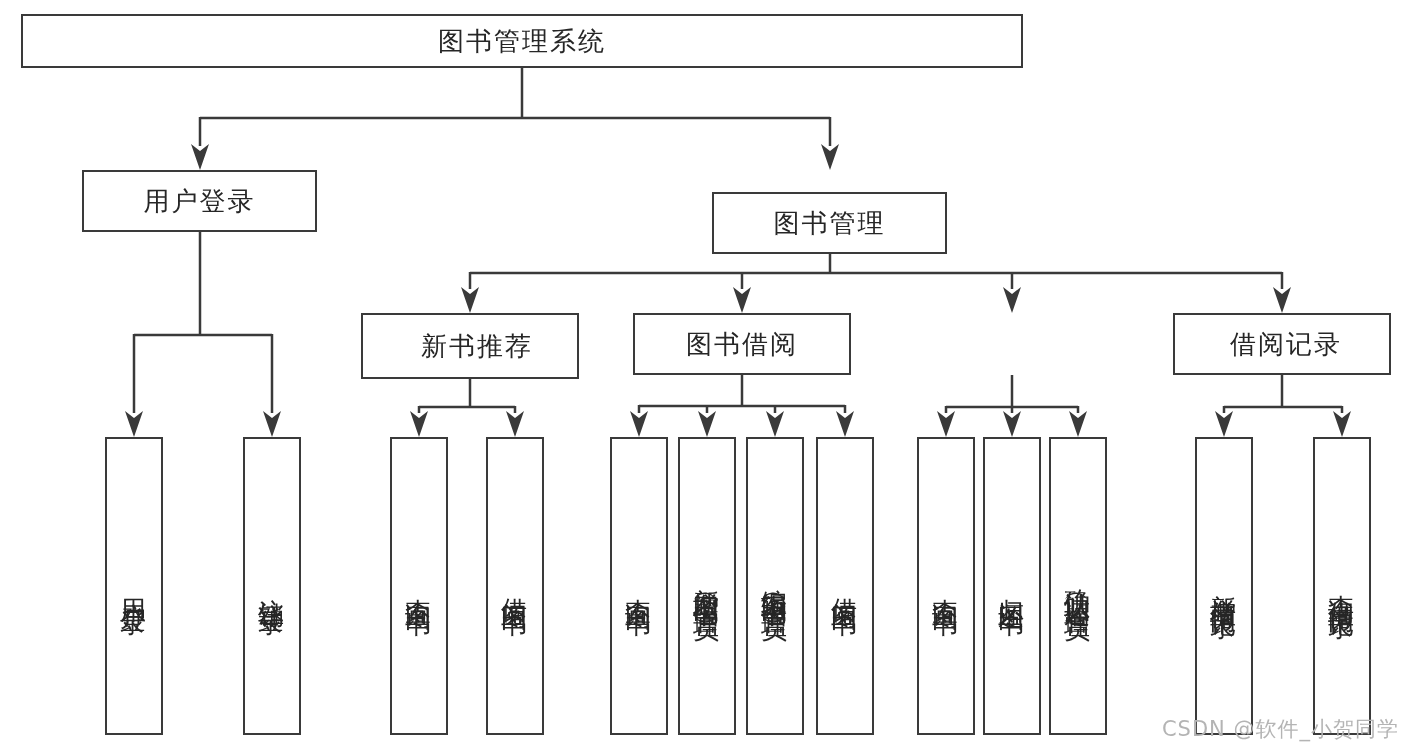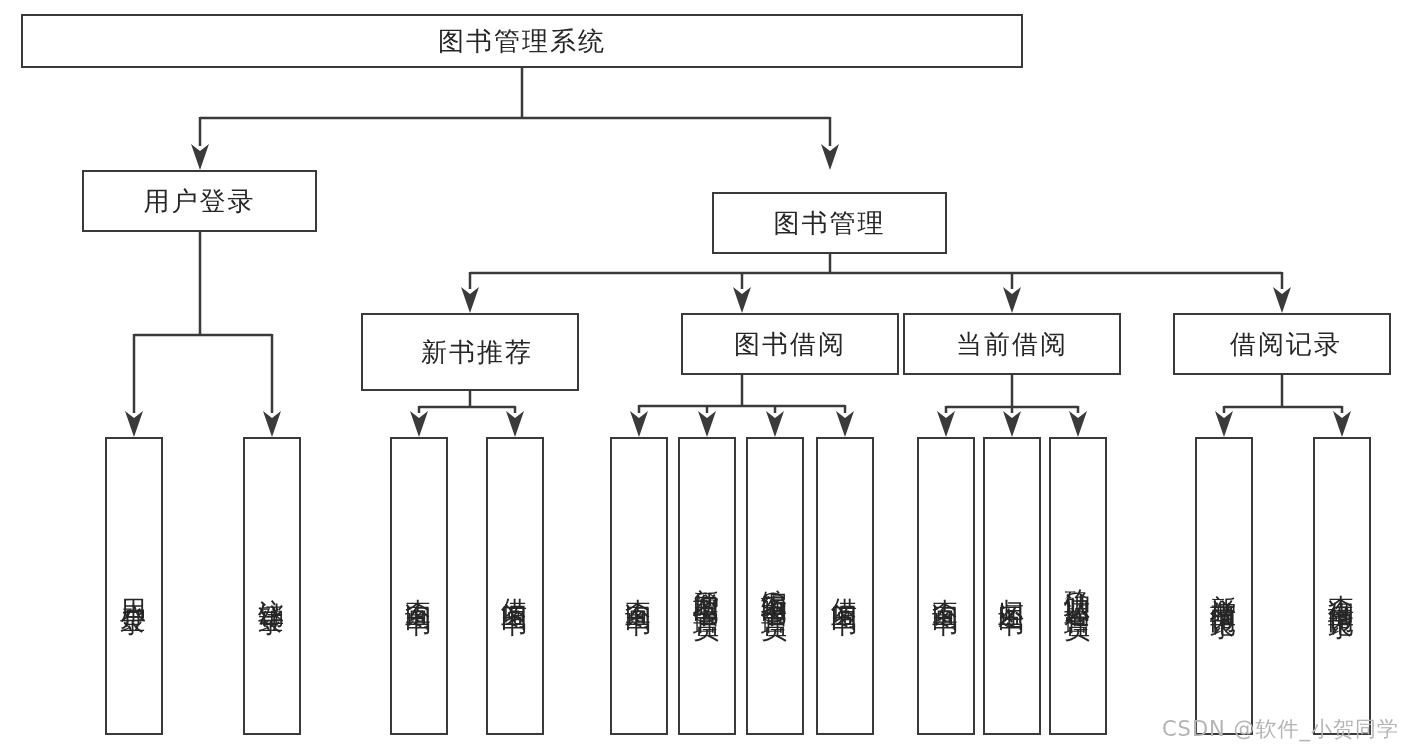--- a/index.html
+++ b/index.html
@@ -42,22 +42,22 @@
     text-orientation: mixed;
     letter-spacing: 4px;
     top: 437px;
     height: 298px;
     width: 58px;
   }
 
   .n-root       { left: 21px;   top: 14px;  width: 1002px; height: 54px; }
   .n-user-login { left: 82px;   top: 170px; width: 235px;  height: 62px; }
   .n-book-mgmt  { left: 712px;  top: 170px; width: 235px;  height: 62px; margin-top: 22px; }
-  .n-new-books  { left: 361px;  top: 313px; width: 218px;  height: 78px; padding-left: 14px; }
-  .n-borrow     { left: 633px;  top: 313px; width: 218px;  height: 62px; margin-left: 48px; }
+  .n-new-books  { left: 361px;  top: 313px; width: 218px;  height: 66px; padding-left: 14px; }
+  .n-borrow     { left: 633px;  top: 313px; width: 218px;  height: 62px; }
   .n-current    { left: 903px;  top: 313px; width: 218px;  height: 62px; }
   .n-records    { left: 1173px; top: 313px; width: 218px;  height: 62px; padding-left: 8px; }
 
   .la1 { left: 105px; }
   .la2 { left: 243px; }
   .lb1 { left: 390px; }
   .lb2 { left: 486px; }
   .lc1 { left: 610px; }
   .lc2 { left: 678px; width: 60px; }
   .lc3 { left: 746px; width: 60px; }
@@ -150,21 +150,20 @@
     </g>
   </svg>
 
   <div class="node n-root">图书管理系统</div>
 
   <div class="node n-user-login">用户登录</div>
   <div class="node n-book-mgmt">图书管理</div>
 
   <div class="node n-new-books">新书推荐</div>
   <div class="node n-borrow">图书借阅</div>
-  <div class="node n-current">当前借阅</div>
   <div class="node n-records">借阅记录</div>
 
   <div class="node v la1">用户登录</div>
   <div class="node v la2">注销登录</div>
 
   <div class="node v lb1">查询图书</div>
   <div class="node v lb2">借阅图书</div>
 
   <div class="node v lc1">查询图书</div>
   <div class="node v lc2">新增图书（管理员）</div>

